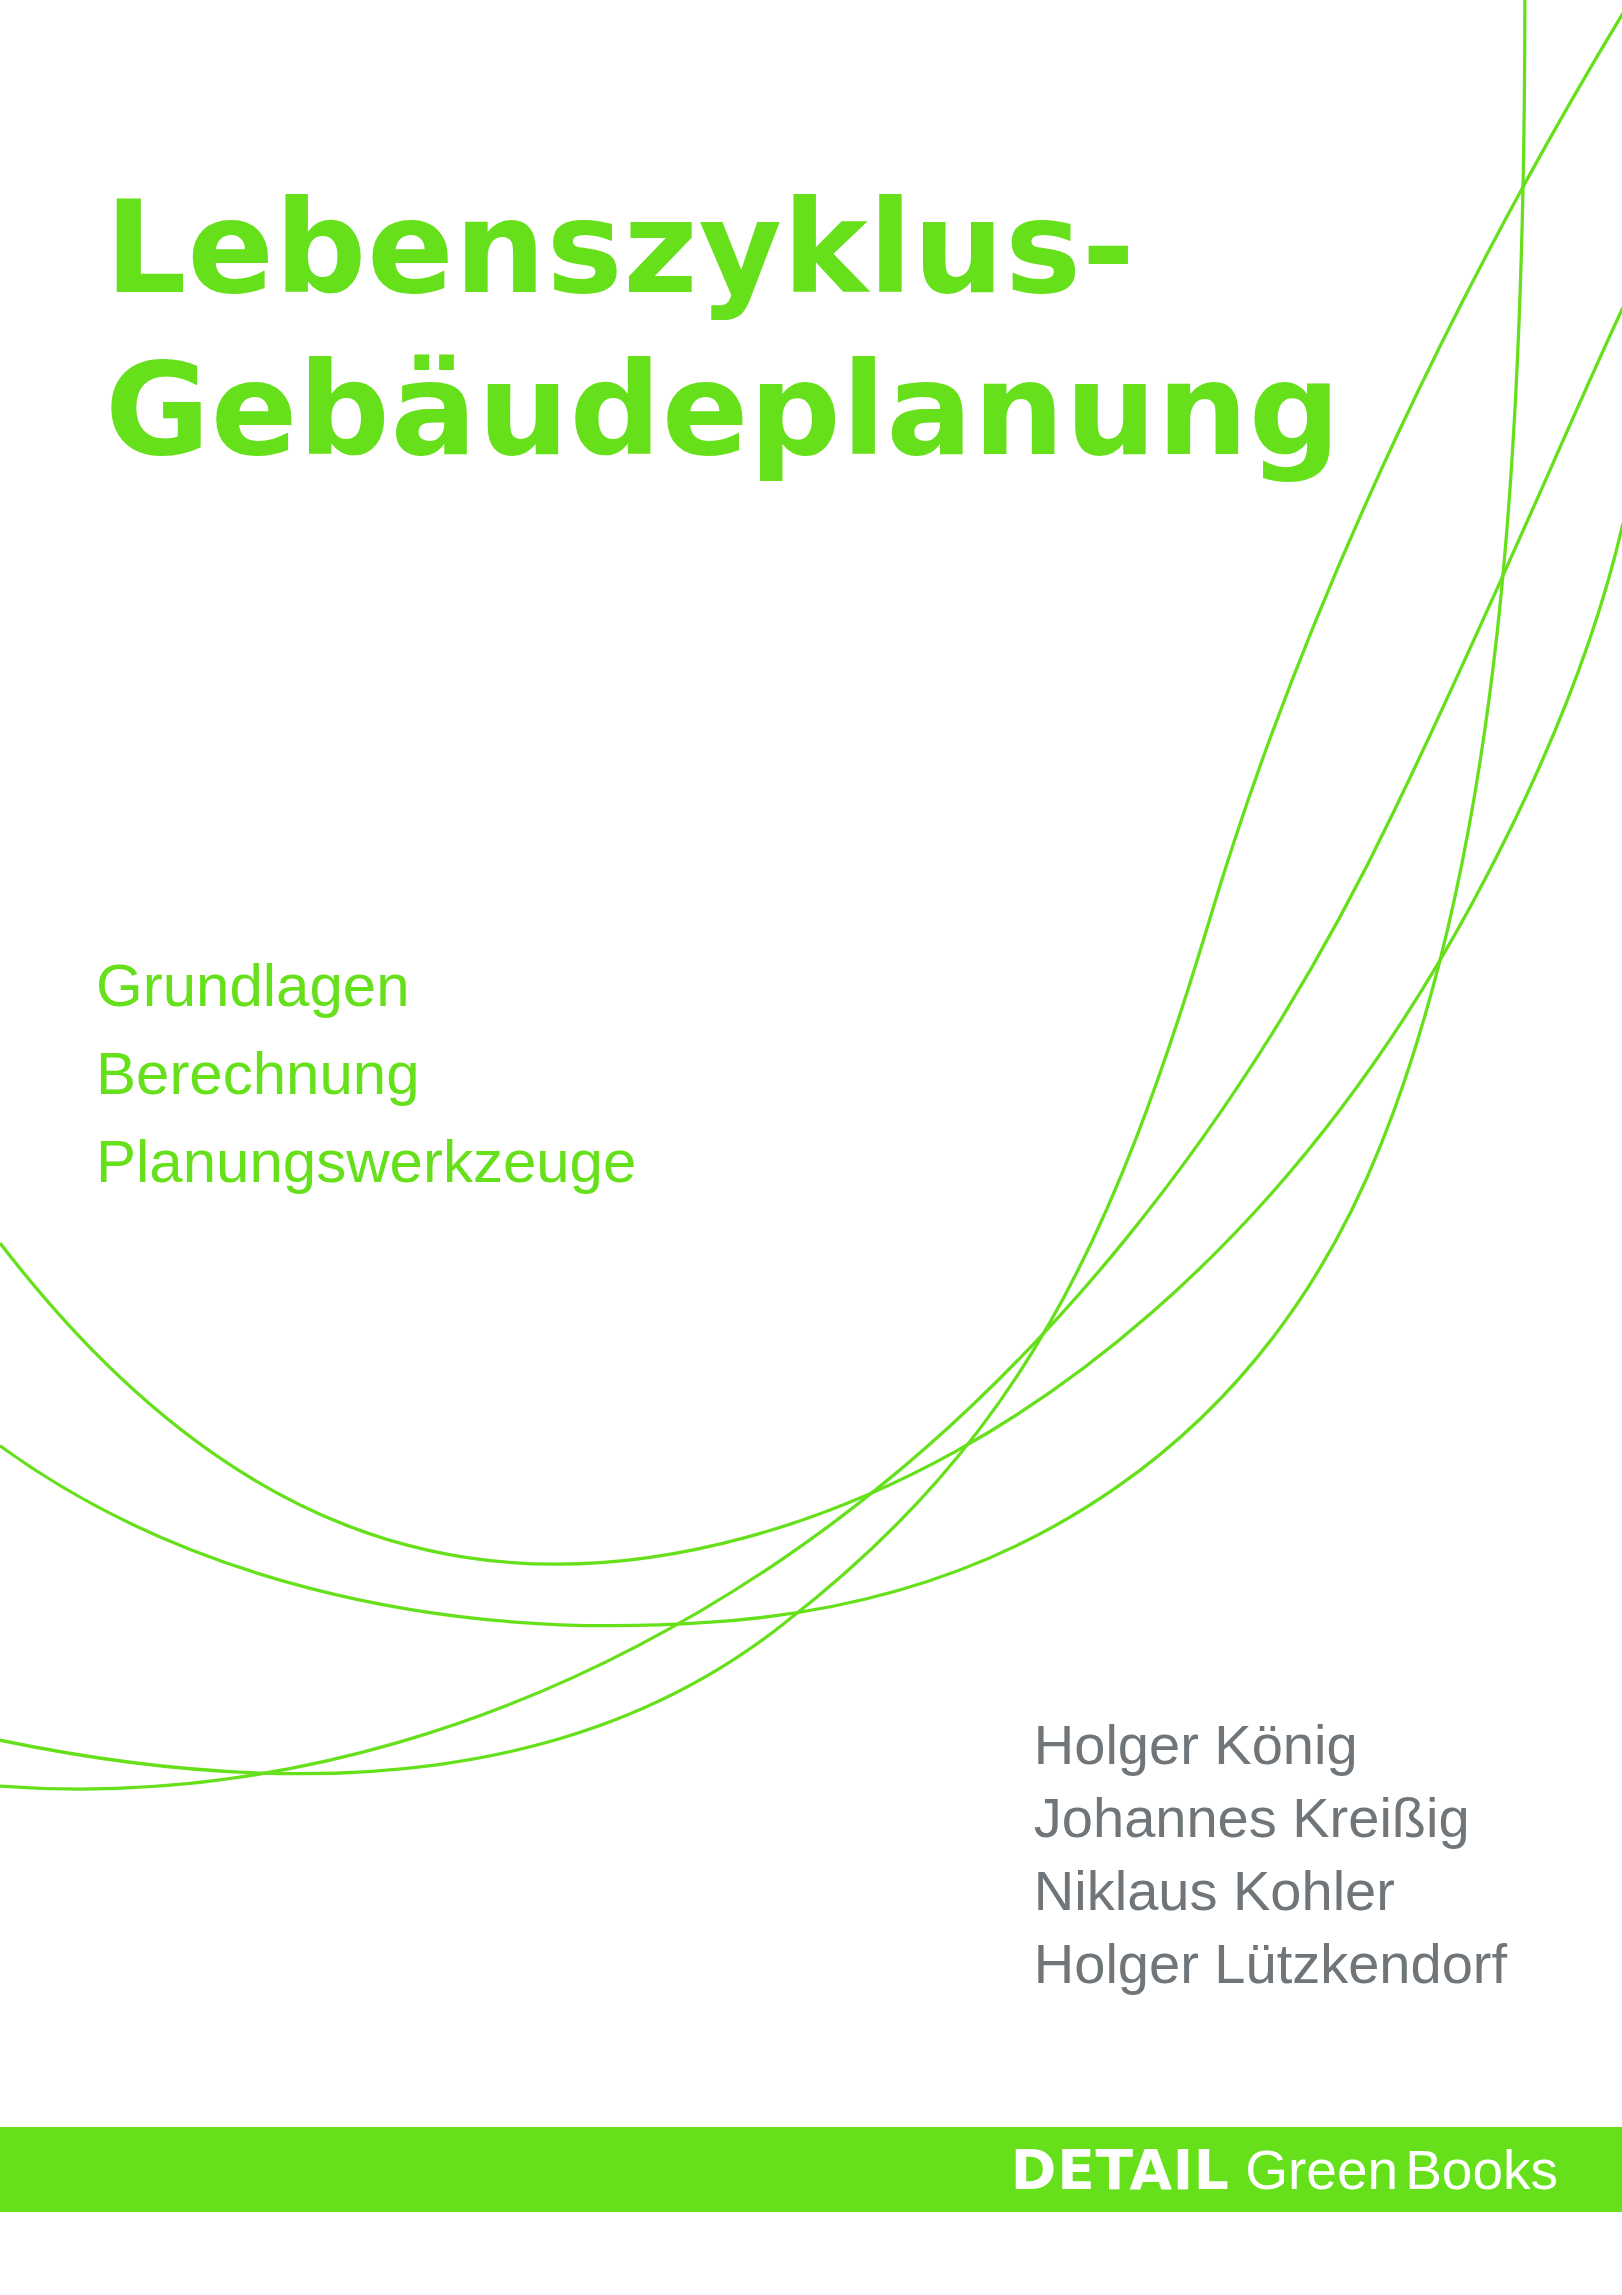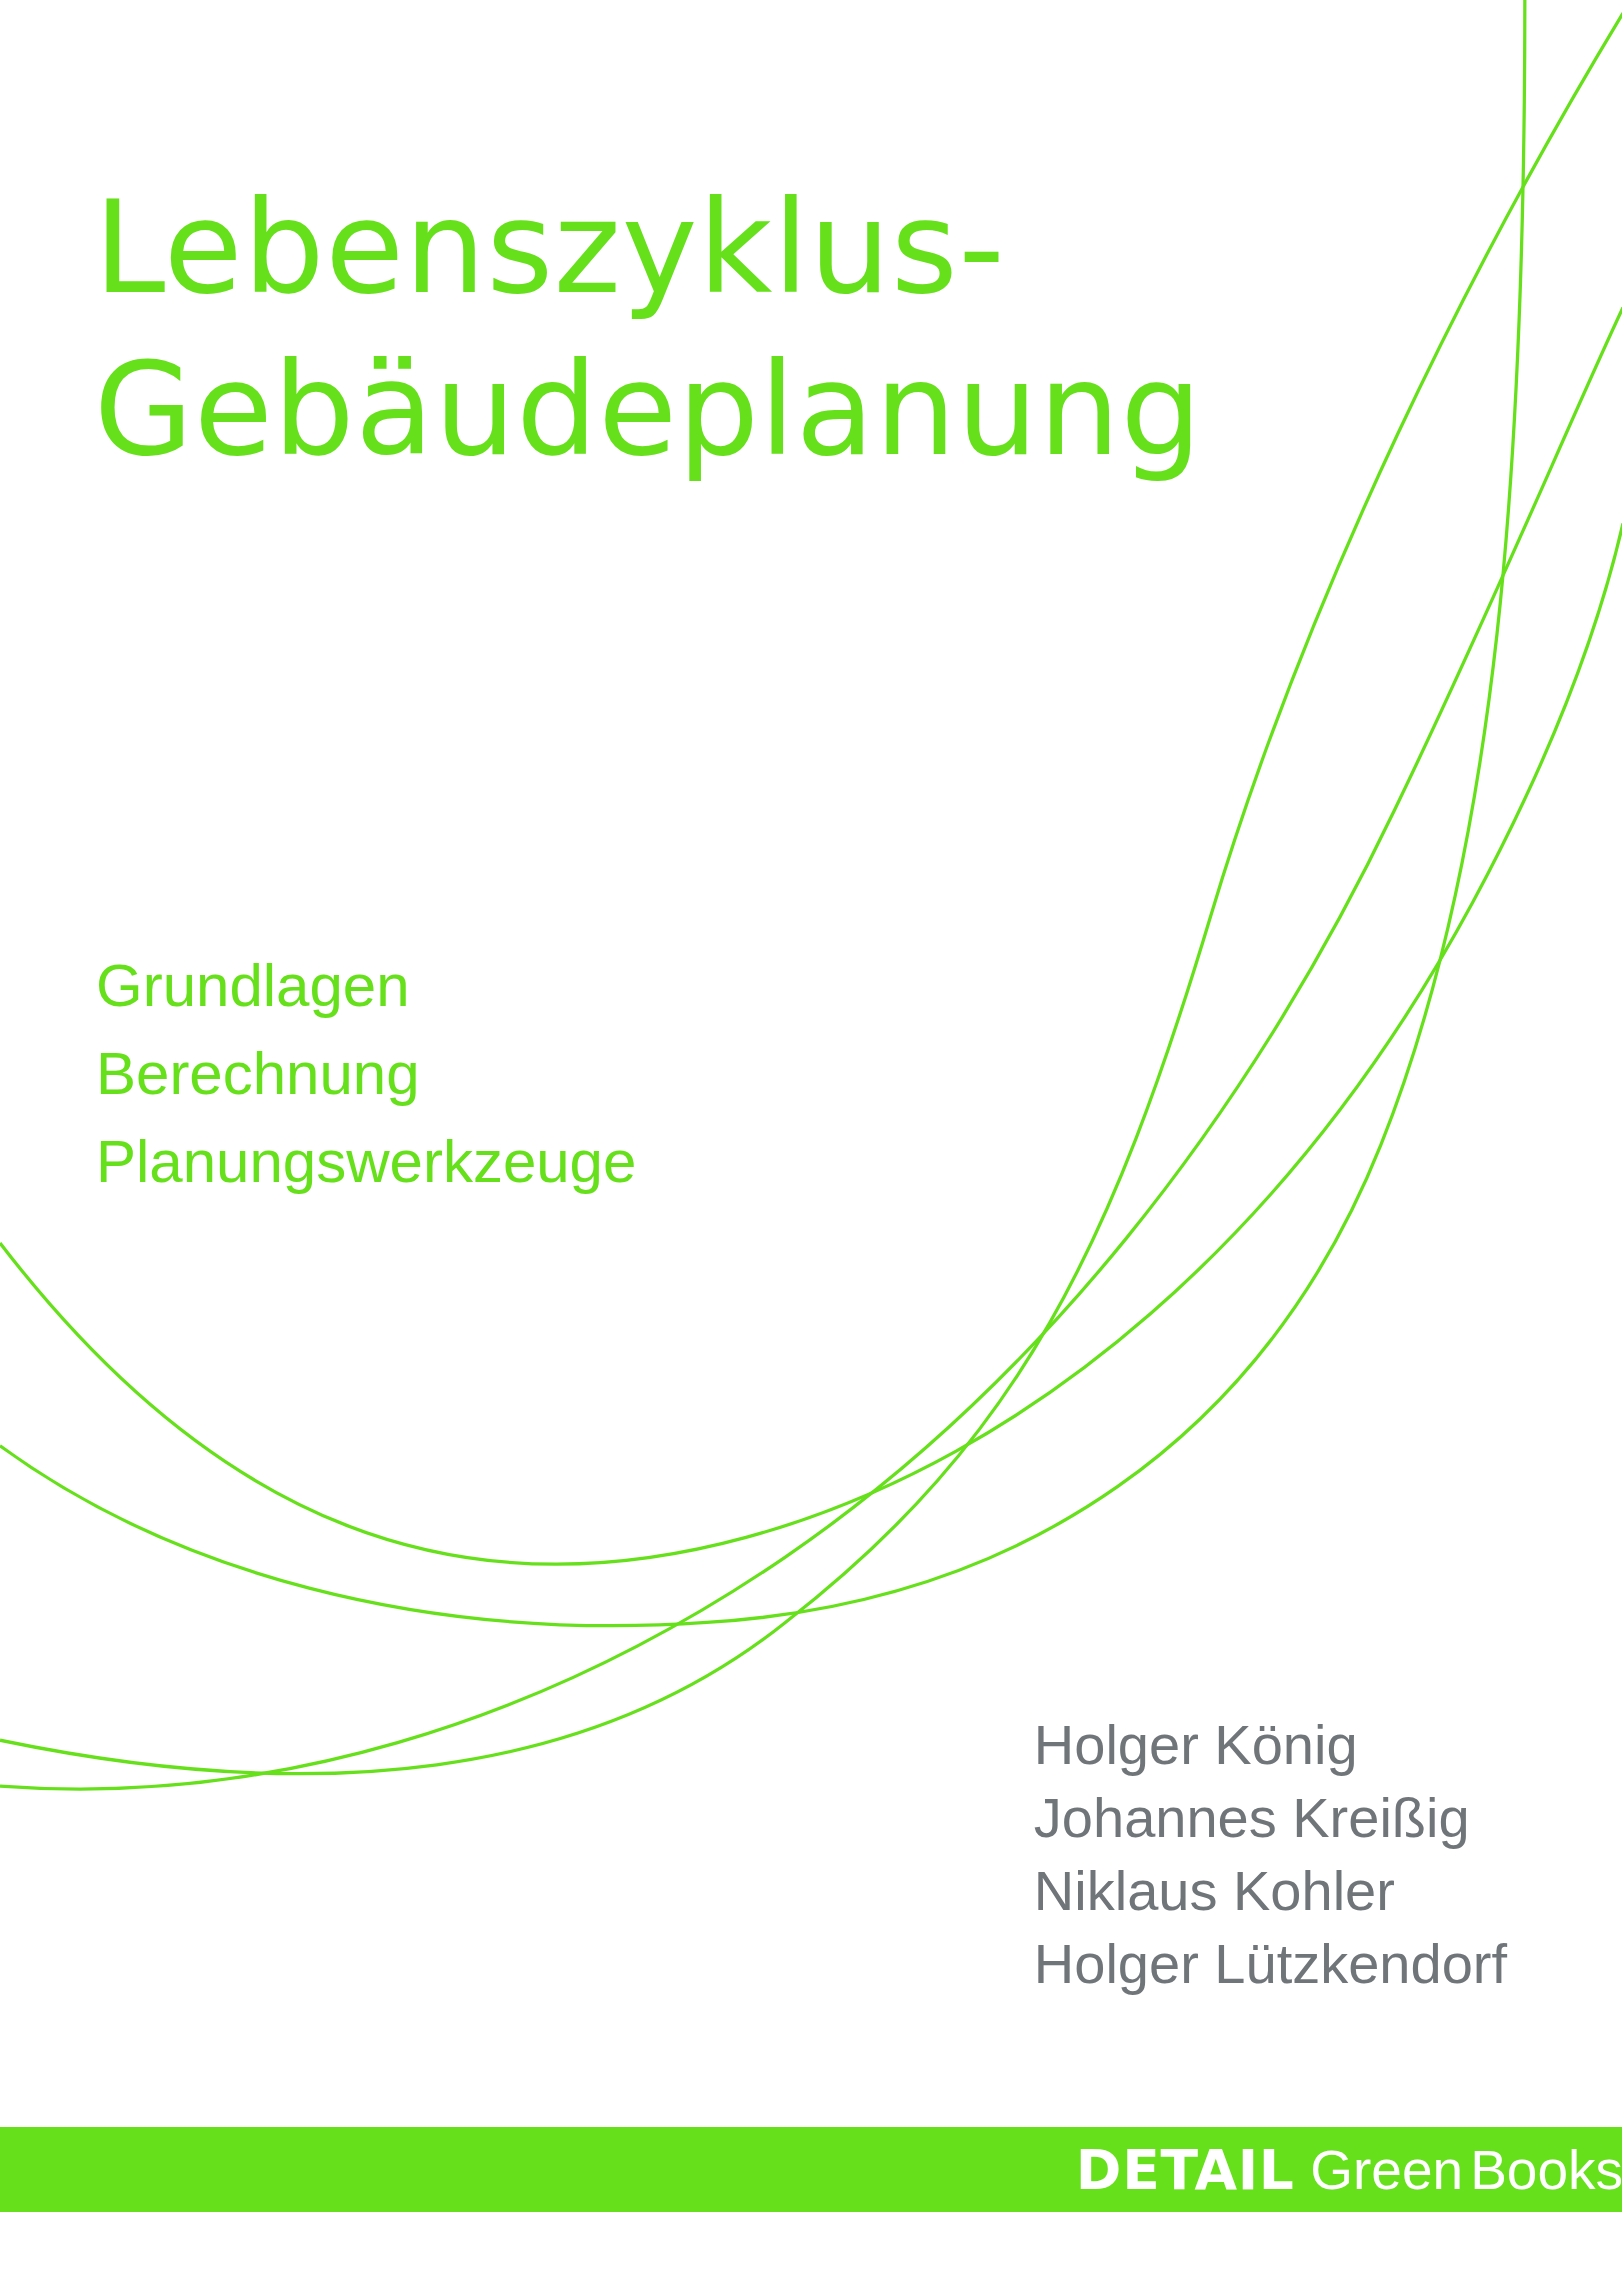--- a/index.html
+++ b/index.html
@@ -26,26 +26,27 @@
     pointer-events: none;
   }
   .title-block {
     position: absolute;
     left: 94px;
     top: 167px;
     width: 1407px;
   }
   .title-line {
     font-family: "DejaVu Sans", sans-serif;
-    font-weight: normal;
+    font-weight: bold;
     font-size: 128px;
     line-height: 162px;
     letter-spacing: 0.7px;
     color: #66e01b;
     white-space: nowrap;
+    margin-left: 11px;
   }
   .subtitle-block {
     position: absolute;
     left: 96px;
     top: 942px;
   }
   .subtitle-line {
     font-family: "Liberation Sans", sans-serif;
     font-weight: normal;
     font-size: 60px;
@@ -73,20 +74,21 @@
     width: 1623px;
     height: 85px;
     background: #66e01b;
     display: flex;
     align-items: center;
     justify-content: flex-end;
   }
   .footer-inner {
     display: flex;
     align-items: baseline;
+    padding-right: 65px;
   }
   .brand-detail {
     font-family: "DejaVu Sans", sans-serif;
     font-weight: bold;
     font-size: 55px;
     letter-spacing: 0.7px;
     color: #ffffff;
   }
   .brand-green {
     font-family: "Liberation Sans", sans-serif;

